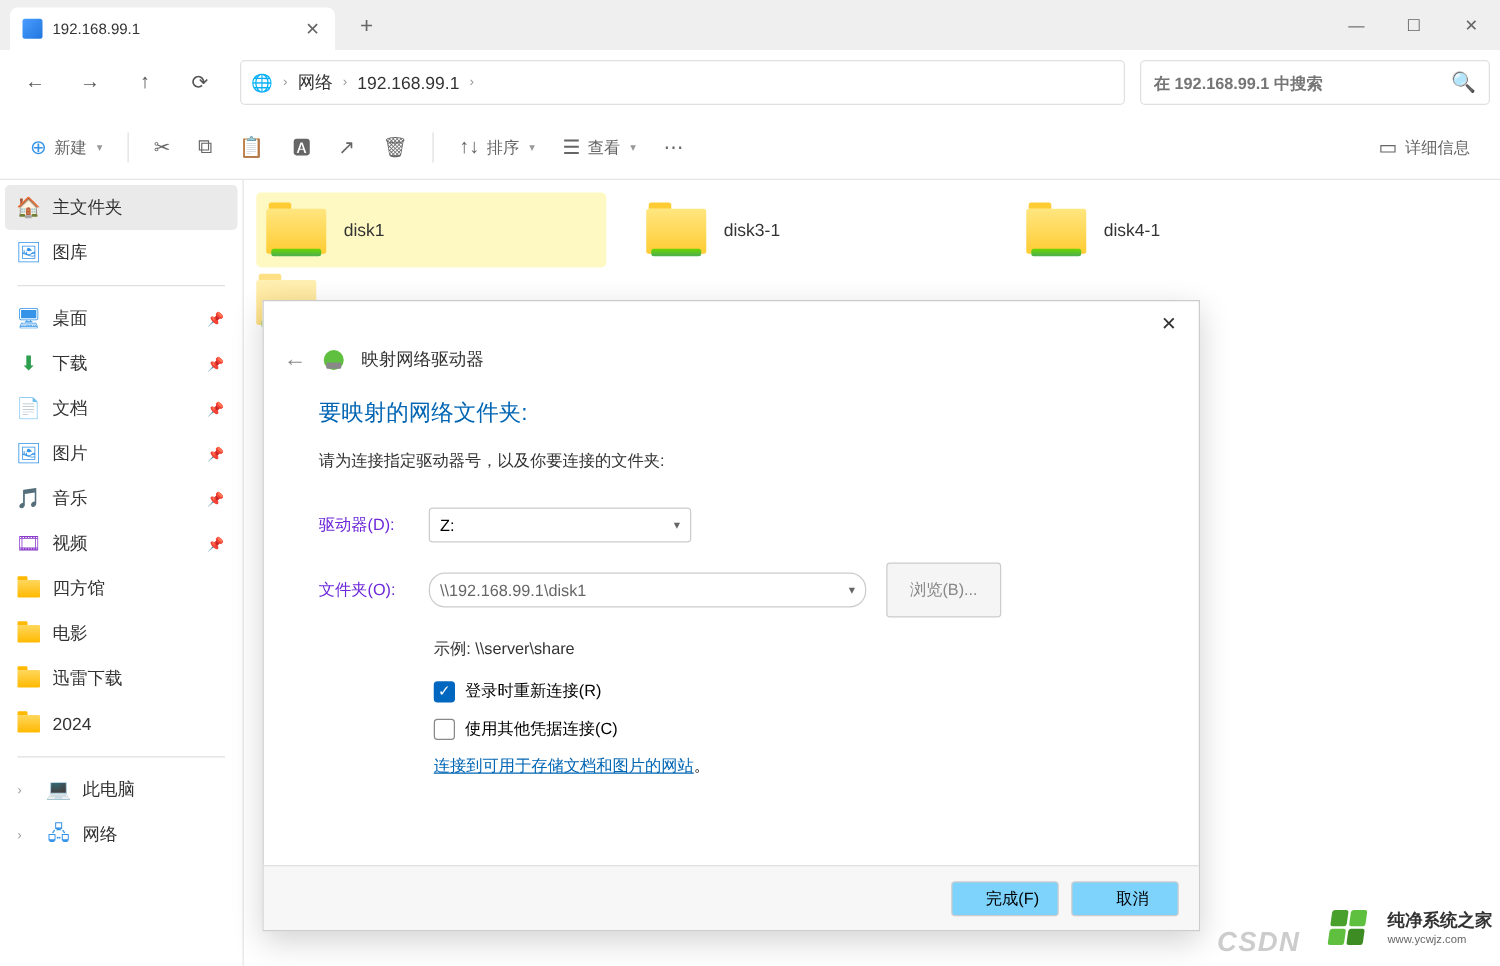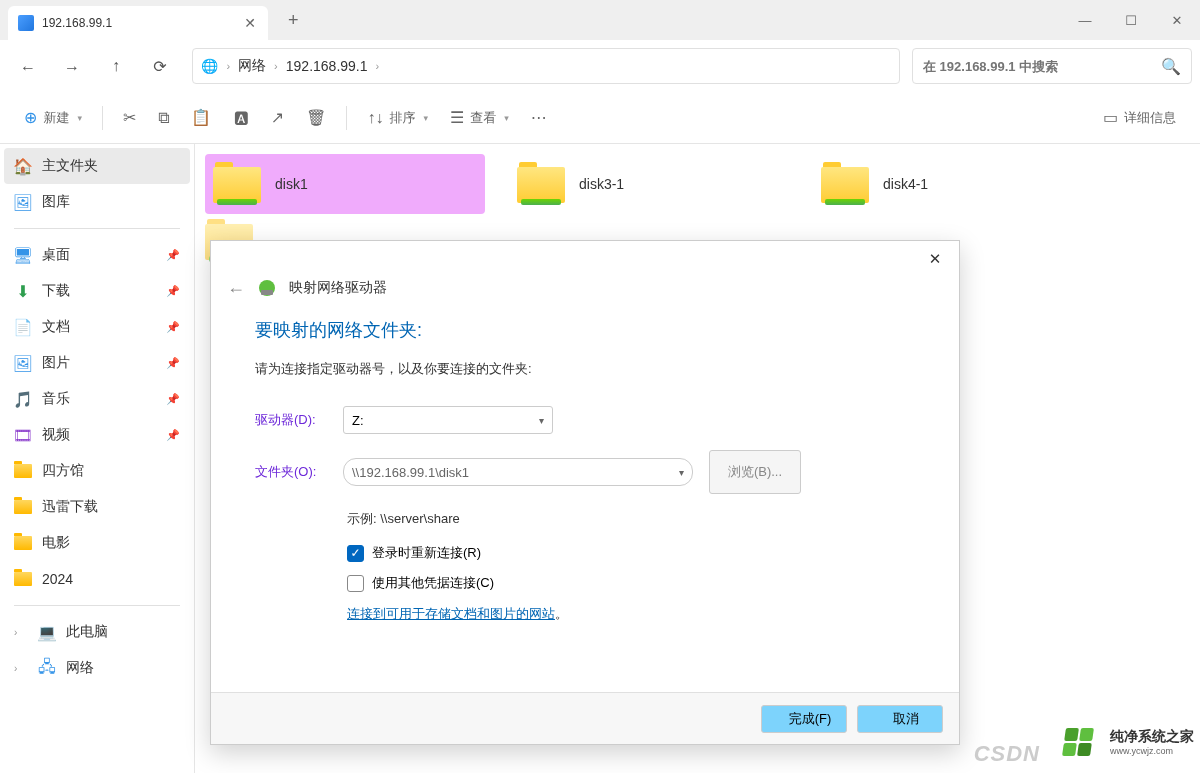--- a/index.html
+++ b/index.html
@@ -42,21 +42,21 @@
     .pin { margin-left: auto; color: #aaa; font-size: 11px; }
     .side-sep { height: 1px; background: #e0e0e0; margin: 8px 10px; }
     .side-expand { color: #999; font-size: 10px; margin-right: 4px; width: 10px; }
 
     .folder-icon-y { width: 18px; height: 14px; background: linear-gradient(#ffd75e, #ffb900); border-radius: 1px; position: relative; }
     .folder-icon-y::before { content:''; position:absolute; top:-3px; left:0; width:8px; height:3px; background:#ffb900; border-radius:1px 1px 0 0; }
 
     .content { flex: 1; padding: 10px; position: relative; }
     .folder-grid { display: flex; gap: 24px; flex-wrap: wrap; }
     .folder-item { width: 280px; height: 60px; display: flex; align-items: center; gap: 14px; padding: 8px; border-radius: 4px; cursor: pointer; }
-    .folder-item.selected { background: #f0abfc; }
+    .folder-item.selected { background: #fef9c3; }
     .big-folder { width: 48px; height: 38px; position: relative; }
     .bf-back { position:absolute; top:2px; width:48px; height:36px; background:linear-gradient(#ffe680,#ffcc33); border-radius:2px; }
     .bf-back::before { content:''; position:absolute; top:-5px; left:2px; width:18px; height:5px; background:#ffcc33; border-radius:2px 2px 0 0; }
     .bf-bar { position:absolute; bottom:-2px; left:4px; width:40px; height:6px; background:linear-gradient(#6dd400,#4caf50); border-radius:2px; }
     .folder-name { font-size: 14px; color: #333; }
 
     
     .dialog { position: absolute; left: 210px; top: 240px; width: 750px; height: 505px; background: #fff; border: 1px solid #ccc; box-shadow: 0 8px 24px rgba(0,0,0,0.18); display: flex; flex-direction: column; }
     .dlg-titlebar { height: 36px; display: flex; align-items: center; padding: 0 8px; justify-content: flex-end; }
     .dlg-close { width: 32px; height: 28px; display: flex; align-items: center; justify-content: center; font-size: 15px; cursor: pointer; color:#333; }
@@ -214,27 +214,27 @@
     <div class="side-item">
       <span class="side-icon">
           <span class="folder-icon-y"></span>
         </span>
       <span>四方馆</span>
     </div>
     <div class="side-item">
       <span class="side-icon">
           <span class="folder-icon-y"></span>
         </span>
-      <span>迅雷下载</span>
+      <span>电影</span>
     </div>
     <div class="side-item">
       <span class="side-icon">
           <span class="folder-icon-y"></span>
         </span>
-      <span>电影</span>
+      <span>迅雷下载</span>
     </div>
     <div class="side-item">
       <span class="side-icon">
           <span class="folder-icon-y"></span>
         </span>
       <span>2024</span>
     </div>
     <div class="side-sep"></div>
     <div class="side-item">
       <span class="side-expand">›</span>

